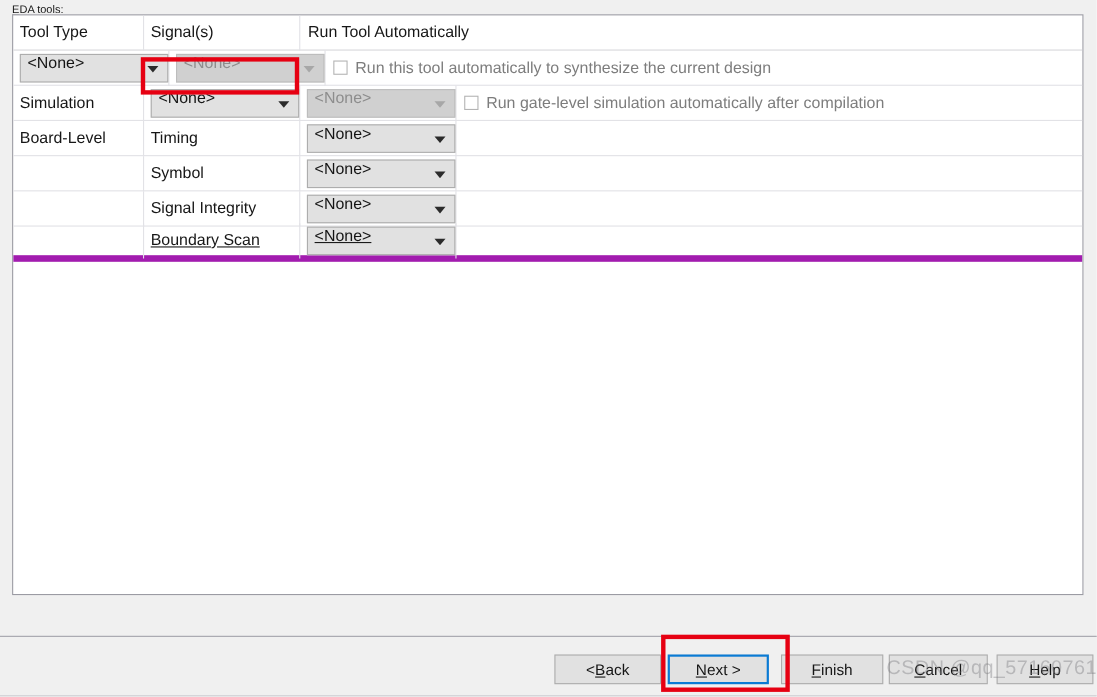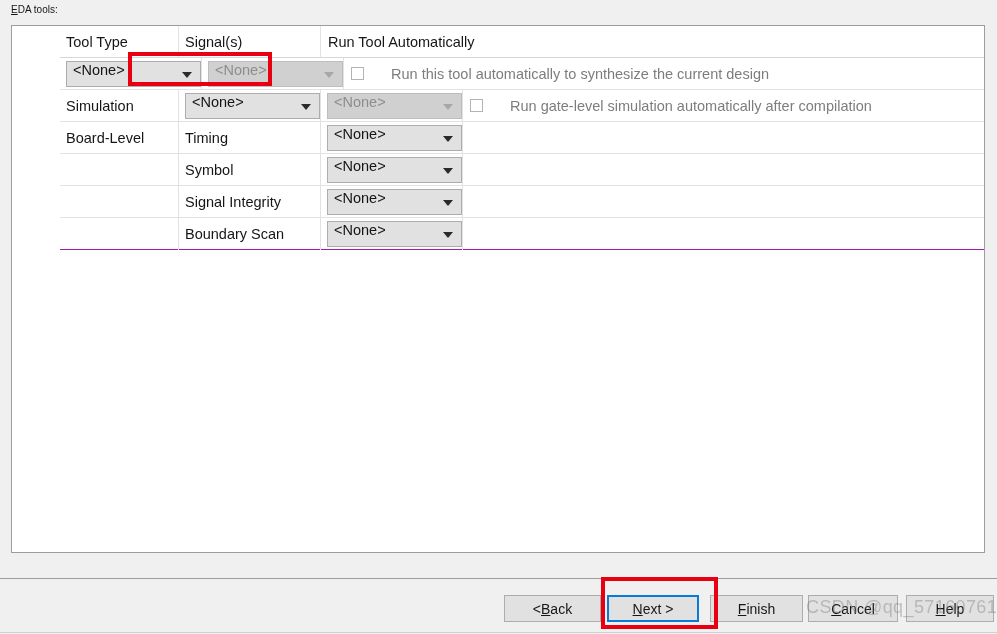--- a/index.html
+++ b/index.html
@@ -27,42 +27,42 @@
     line-height: 20px;
   }
   #eda-label .mnem {
     text-decoration: underline;
   }
 
   
   #eda-table-panel {
     position: absolute;
     left: 11px;
-    top: 25px;
+    top: 13px;
     width: 974px;
     height: 528px;
     background: #ffffff;
     border: 1px solid #9b9ba3;
     box-sizing: border-box;
     overflow: hidden;
-    padding-left: 48px;
   }
 
   .eda-row {
     display: flex;
     height: 32px;
     box-sizing: border-box;
     border-bottom: 1px solid #e2e2e6;
     align-items: center;
   }
   .eda-row.header-row {
     border-bottom: 1px solid #d7d7db;
   }
   .eda-row.last-row {
-    border-bottom: 1px solid #a21caf;
+    border-bottom: 6px solid #a21caf;
+    text-decoration: underline;
   }
 
   .cell {
     box-sizing: border-box;
     height: 32px;
     display: flex;
     align-items: center;
     position: relative;
   }
   .cell.c-type   { width: 119px; padding-left: 6px; border-right: 1px solid #e2e2e6; }
@@ -141,21 +141,20 @@
     left: 601px;
     top: 577px;
     width: 117px;
     height: 52px;
   }
 
   
   .chk-wrap {
     display: flex;
     align-items: center;
-    gap: 20px;
   }
   .chkbox {
     width: 13px;
     height: 13px;
     box-sizing: border-box;
     border: 1px solid #b4b4b4;
     background: #ffffff;
     margin-right: 7px;
     flex: 0 0 auto;
   }

